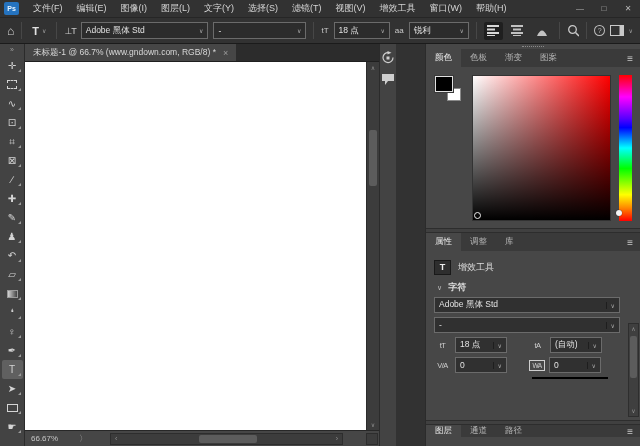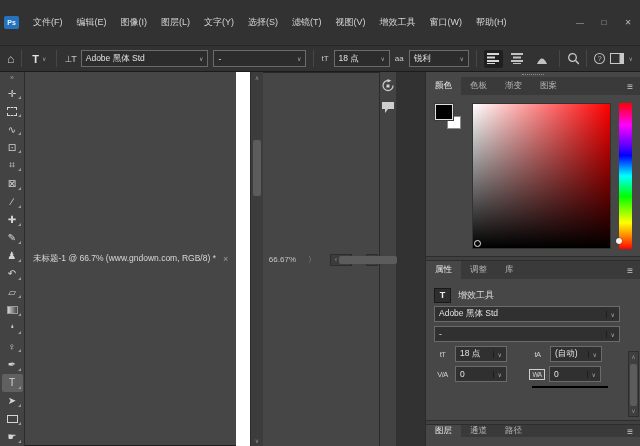--- a/index.html
+++ b/index.html
@@ -10,21 +10,21 @@
     -webkit-font-smoothing:antialiased;
   }
   .app { width:640px; height:446px; display:flex; flex-direction:column; }
 
   
   .menubar { flex:0 0 18px; display:flex; align-items:center; background:#323232;
              border-bottom:1px solid #262626; padding-left:4px; }
   .ps-logo { width:15px; height:13px; background:#2573bf; color:#eaf5ff; font-size:7px;
              font-weight:bold; display:flex; align-items:center; justify-content:center;
              border-radius:2px; margin-right:7px; }
-  .menu-item { padding:14px 7px; line-height:17px; color:#d4d4d4; white-space:nowrap; }
+  .menu-item { padding:0 7px; line-height:17px; color:#d4d4d4; white-space:nowrap; }
   .win-controls { margin-left:auto; display:flex; }
   .win-btn { width:24px; text-align:center; color:#b9b9b9; font-size:8px; line-height:17px; }
 
   
   .optionsbar { flex:0 0 26px; display:flex; align-items:center; background:#323232;
                 border-bottom:1px solid #1b1b1b; padding:0 7px; gap:5px; }
   .opt-sep { width:1px; height:17px; background:#474747; margin:0 2px; flex:0 0 1px; }
   .opt-icon { color:#cfcfcf; font-size:11px; line-height:1; }
   .home { font-size:12px; }
   .tool-chip { display:flex; align-items:center; gap:3px; padding:2px 3px; }
@@ -52,36 +52,36 @@
           color:#d4d4d4; font-size:10px; position:relative; }
   .tool::after { content:""; position:absolute; right:2px; bottom:3px;
                  border-left:3px solid transparent; border-bottom:3px solid #9a9a9a; }
   .tool.selected { background:#606060; border-radius:2px; }
   .shape-dashed { width:10px; height:9px; border:1px dashed #d4d4d4; }
   .shape-grad { width:11px; height:8px; border:1px solid #9a9a9a;
                 background:linear-gradient(to right,#d4d4d4,#434343); }
   .shape-rect { width:11px; height:8px; border:1px solid #d4d4d4; }
 
   
-  .canvas-area { flex:1; display:flex; flex-direction:row; min-width:0; background:#383838; }
+  .canvas-area { flex:1; display:flex; flex-direction:column; min-width:0; background:#383838; }
   .doc-tabbar { flex:0 0 18px; background:#2c2c2c; display:flex; border-bottom:1px solid #1f1f1f; }
   .doc-tab { background:#464646; padding:0 8px; display:flex; align-items:center; gap:7px;
              color:#d8d8d8; font-size:8.5px; white-space:nowrap; }
   .doc-close { color:#9b9b9b; font-size:9px; }
   .viewport { flex:1; position:relative; background:#3a3a3a; min-height:0; }
   .page { position:absolute; left:0; top:0; bottom:0; right:13px; background:#ffffff; }
   .v-scroll { position:absolute; right:0; top:0; bottom:0; width:13px; background:#3c3c3c;
               border-left:1px solid #2b2b2b; }
   .v-arrow { position:absolute; left:0; width:12px; text-align:center; color:#8f8f8f; font-size:6px; }
   .v-arrow.up { top:2px; } .v-arrow.down { bottom:2px; }
   .v-thumb { position:absolute; left:2px; right:2px; top:68px; height:56px; background:#5c5c5c; border-radius:2px; }
 
   
   .statusbar { flex:0 0 16px; background:#464646; border-top:1px solid #272727;
-               display:flex; align-items:center; padding-left:6px; gap:12px; font-size:8px; color:#c6c6c6; }
+               display:flex; align-items:center; padding-left:6px; gap:21px; font-size:8px; color:#c6c6c6; }
   .status-chev { color:#a8a8a8; }
   .h-scroll { flex:1; height:12px; margin:0 2px; background:#3c3c3c; border:1px solid #2d2d2d;
               position:relative; display:flex; align-items:center; }
   .h-arrow { width:10px; text-align:center; color:#8f8f8f; font-size:7px; }
   .h-arrow.right { margin-left:auto; }
   .h-thumb { position:absolute; left:38%; width:58px; top:1px; bottom:1px; background:#5c5c5c; border-radius:2px; }
   .status-corner { width:12px; height:12px; background:#3c3c3c; border:1px solid #2d2d2d; margin-right:1px; }
 
   
   .dock-strip { flex:0 0 17px; background:#434343; border-left:1px solid #2b2b2b;
@@ -378,20 +378,24 @@
         <div class="ptab">调整</div>
         <div class="ptab">库</div>
         <span class="panel-menu">≡</span>
       </div>
       <div class="props-body">
         <div class="props-inner">
           <div class="layer-head">
             <div class="tbadge">T</div>
             <span class="layer-type">增效工具</span>
           </div>
+          <div class="char-head">
+            <span class="sec-chev">∨</span>
+            <span class="sec-label">字符</span>
+          </div>
           <div class="pfield">
             <span>Adobe 黑体 Std</span>
             <span class="chev">∨</span>
           </div>
           <div class="pfield">
             <span>-</span>
             <span class="chev">∨</span>
           </div>
           <div class="char-row">
             <span class="char-icon">tT</span>

